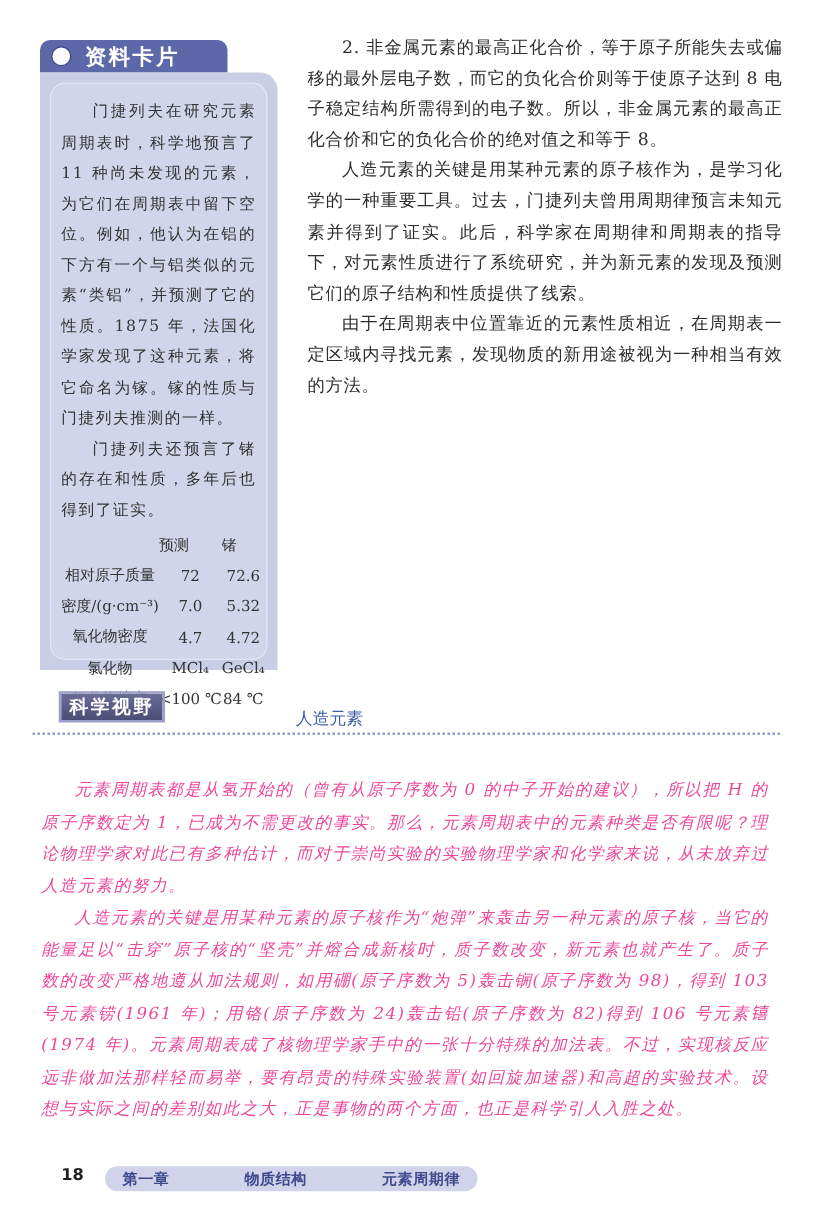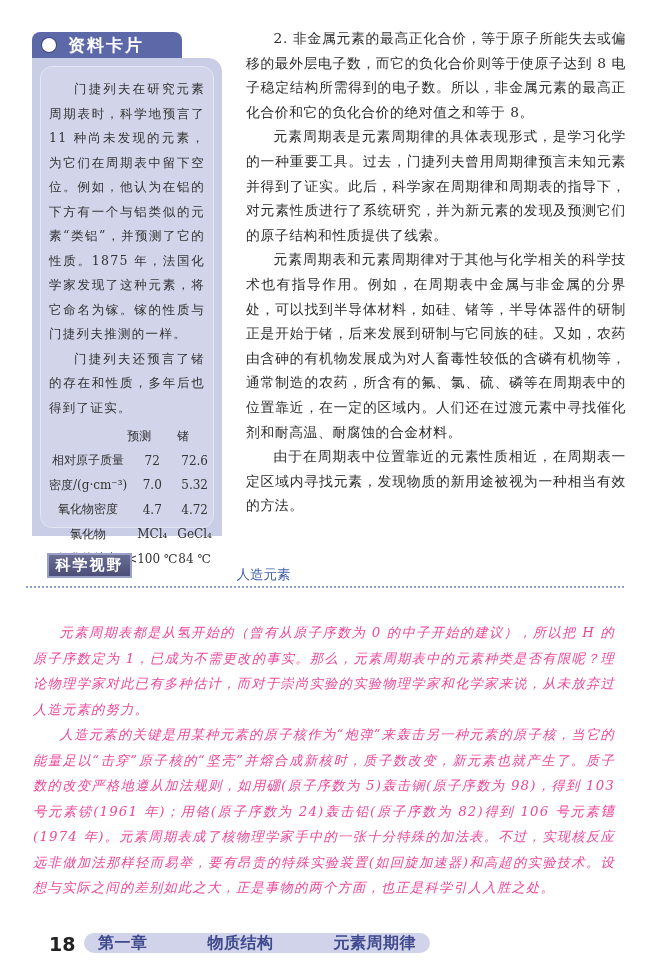--- a/index.html
+++ b/index.html
@@ -70,26 +70,26 @@
     position: absolute; left: 33px; top: 620px; width: 582px;
   }
   .sp {
     font-size: 13.3px; line-height: 25.5px; margin: 0; text-align: justify; letter-spacing: 1.2px; color: #ec4899;
     font-style: italic;
   }
   .sp.indent { text-indent: 2em; }
   
   .page-num {
     position: absolute; left: 49px; top: 933px; font-family: "DejaVu Sans", "Liberation Sans", sans-serif;
-    font-weight: bold; font-size: 19px; color: #222;
+    font-weight: bold; font-size: 13px; color: #222;
   }
   .chapter-pill {
     position: absolute; left: 84px; top: 933px; height: 20px; padding: 0 14px;
     background: #d0d3ea; border-radius: 10px; display: flex; align-items: center;
-    color: #3f4a8e; font-family: "DejaVu Sans", "Liberation Sans", sans-serif; font-size: 16px; font-weight: bold;
+    color: #3f4a8e; font-family: "DejaVu Sans", "Liberation Sans", sans-serif; font-size: 12px; font-weight: bold;
     letter-spacing: 0.5px;
   }
   .chapter-pill span + span { margin-left: 14px; padding-left: 46px; }
 </style>
 </head>
 <body>
 
 <div class="card-tab">
   <span class="dot"></span>
   <span class="title">资料卡片</span>
@@ -130,22 +130,21 @@
         <td>&lt;100 ℃</td>
         <td>84 ℃</td>
       </tr>
     </tbody>
       </table>
   </div>
 </div>
 
 <div class="right-col">
   <p class="rp indent">2. 非金属元素的最高正化合价，等于原子所能失去或偏移的最外层电子数，而它的负化合价则等于使原子达到 8 电子稳定结构所需得到的电子数。所以，非金属元素的最高正化合价和它的负化合价的绝对值之和等于 8。</p>
-  <p class="rp indent">元素周期表是元素周期律的具体表现形式，是学习化学的一种重要工具。过去，门捷列夫曾用周期律预言未知元素并得到了证实。此后，科学家在周期律和周期表的指导下，对元素性质进行了系统研究，并为新元素的发现及预测它们的原子结构和性质提供了线索。</p>
-  <p class="rp indent">元素周期表和元素周期律对于其他与化学相关的科学技术也有指导作用。例如，在周期表中金属与非金属的分界处，可以找到半导体材料，如硅、锗等，半导体器件的研制正是开始于锗，后来发展到研制与它同族的硅。又如，农药由含砷的有机物发展成为对人畜毒性较低的含磷有机物等，通常制造的农药，所含有的氟、氯、硫、磷等在周期表中的位置靠近，在一定的区域内。人们还在过渡元素中寻找催化剂和耐高温、耐腐蚀的合金材料。</p>
+  <p class="rp indent">人造元素的关键是用某种元素的原子核作为，是学习化学的一种重要工具。过去，门捷列夫曾用周期律预言未知元素并得到了证实。此后，科学家在周期律和周期表的指导下，对元素性质进行了系统研究，并为新元素的发现及预测它们的原子结构和性质提供了线索。</p>
   <p class="rp indent">由于在周期表中位置靠近的元素性质相近，在周期表一定区域内寻找元素，发现物质的新用途被视为一种相当有效的方法。</p>
 </div>
 
 <div class="sci-badge">科学视野</div>
 <div class="sci-title"><span>人造元素</span></div>
 <div class="dotted"></div>
 <div class="sci-body">
   <p class="sp indent">元素周期表都是从氢开始的（曾有从原子序数为 0 的中子开始的建议），所以把 H 的原子序数定为 1，已成为不需更改的事实。那么，元素周期表中的元素种类是否有限呢？理论物理学家对此已有多种估计，而对于崇尚实验的实验物理学家和化学家来说，从未放弃过人造元素的努力。</p>
   <p class="sp indent">人造元素的关键是用某种元素的原子核作为“炮弹”来轰击另一种元素的原子核，当它的能量足以“击穿”原子核的“坚壳”并熔合成新核时，质子数改变，新元素也就产生了。质子数的改变严格地遵从加法规则，如用硼(原子序数为 5)轰击锎(原子序数为 98)，得到 103 号元素铹(1961 年)；用铬(原子序数为 24)轰击铅(原子序数为 82)得到 106 号元素𬭳(1974 年)。元素周期表成了核物理学家手中的一张十分特殊的加法表。不过，实现核反应远非做加法那样轻而易举，要有昂贵的特殊实验装置(如回旋加速器)和高超的实验技术。设想与实际之间的差别如此之大，正是事物的两个方面，也正是科学引人入胜之处。</p>
 </div>

